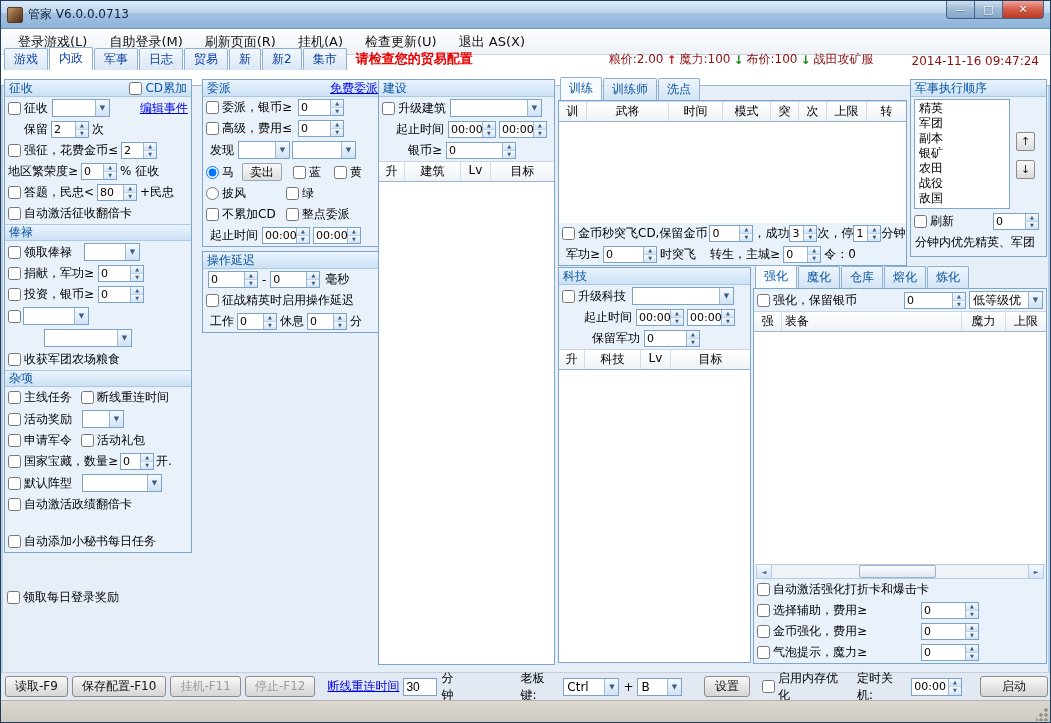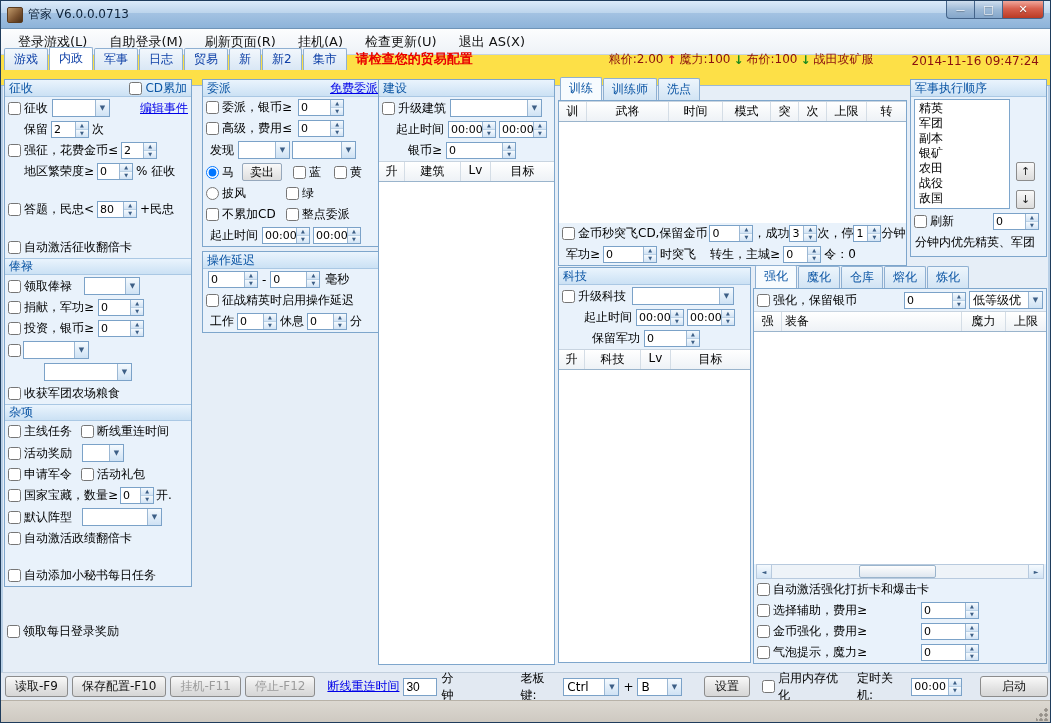--- a/index.html
+++ b/index.html
@@ -12,21 +12,21 @@
 .winbtns{position:absolute;top:0;right:6px;display:flex}
 .wbtn{width:28px;height:18px;border:1px solid #44648a;border-top:none;display:flex;align-items:center;justify-content:center;font-size:9px;color:#fff;background:linear-gradient(#cfdeee,#9db9d6 50%,#84a6ca);text-shadow:0 1px 1px rgba(0,0,0,.4)}
 .wbtn.min{border-radius:0 0 0 4px;border-right:none}
 .wbtn.min::after{content:"—"}
 .wbtn.max{border-right:none}
 .wbtn.max::after{content:"□";font-size:11px}
 .wbtn.close{width:42px;background:linear-gradient(#f0a89c,#d8604e 45%,#ba3a24);border-radius:0 0 4px 0}
 .wbtn.close::after{content:"✕";font-size:11px}
 .menubar{height:26px;background:linear-gradient(#fcfdfe,#eef2f7);border-bottom:1px solid #c5d3e2;display:flex;align-items:center;padding:0 6px}
 .menu-item{font-size:13px;color:#111;padding:3px 11px}
-.tabrow{height:30px;background:#fde047;display:flex;align-items:flex-end;padding:15px 3px;border-bottom:1px solid #9cb8d4}
+.tabrow{height:30px;background:#ffffff;display:flex;align-items:flex-end;padding:15px 3px;border-bottom:1px solid #9cb8d4}
 .mtab{font-size:12px;color:#0d3fa6;padding:2px 9px;background:linear-gradient(#f2f7fc,#d9e7f5);border:1px solid #8fb0d2;border-bottom:none;border-radius:2px 2px 0 0;margin-right:1px;white-space:nowrap}
 .mtab.active{background:#fff;padding-bottom:3px}
 .warn{font-size:13px;font-weight:bold;color:#e80000;margin:0 8px 2px;white-space:nowrap}
 .ticker{margin-left:auto;display:flex;align-items:center;font-size:12px;color:#8a1010;gap:3px;padding-bottom:2px;white-space:nowrap}
 .arr{font-weight:bold}
 .arr.up{color:#d42020}
 .arr.dn{color:#1d8a1d}
 .tdate{font-size:12px;color:#8a1010;margin:0 8px 2px 38px;white-space:nowrap}
 .main{position:absolute;top:76px;left:0;width:1051px;height:595px}
 .acol{position:absolute}
@@ -170,36 +170,36 @@
             </label>
           <span class="spin" style="width:36px;margin-left:3px">
               <span class="sv">2</span>
               <span class="sb">
                 <i class="up"></i>
                 <i class="dn"></i>
               </span>
             </span>
         </div>
         <div class="row">
-          <span style="margin-left:16px">地区繁荣度≥</span>
+          <span style="">地区繁荣度≥</span>
           <span class="spin" style="width:36px;margin:0 3px">
               <span class="sv">0</span>
               <span class="sb">
                 <i class="up"></i>
                 <i class="dn"></i>
               </span>
             </span>
           <span>% 征收</span>
         </div>
         <div class="row">
           <label class="cb">
               <input type="checkbox" style="">
               <span>答题，民忠&lt;</span>
             </label>
-          <span class="spin" style="width:40px;margin:17px 3px">
+          <span class="spin" style="width:40px;margin:0 3px">
               <span class="sv">80</span>
               <span class="sb">
                 <i class="up"></i>
                 <i class="dn"></i>
               </span>
             </span>
           <span>+民忠</span>
         </div>
         <div class="row">
           <label class="cb">
@@ -663,21 +663,21 @@
         <span style="width:30px">Lv</span>
         <span>目标</span>
       </div>
       <div class="lst"></div>
     </div>
 
     <div class="acol panel" style="left:909px;top:2px;width:137px;height:178px">
       <div class="sec-h">
         <span>军事执行顺序</span>
       </div>
-      <div class="row" style="align-items:flex-end">
+      <div class="row" style="align-items:center">
         <div class="mil-list">
           <div class="mil-item">精英</div>
           <div class="mil-item">军团</div>
           <div class="mil-item">副本</div>
           <div class="mil-item">银矿</div>
           <div class="mil-item">农田</div>
           <div class="mil-item">战役</div>
           <div class="mil-item">敌国</div>
         </div>
         <div class="udcol">

